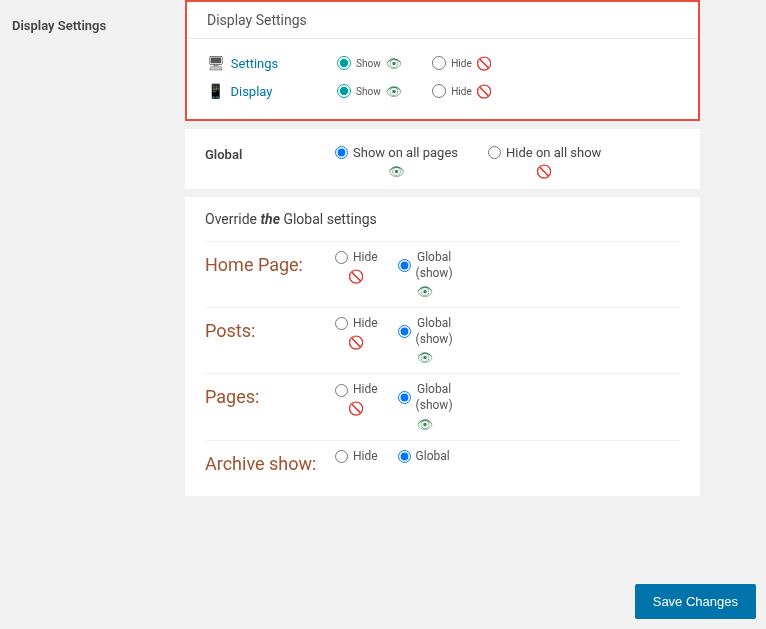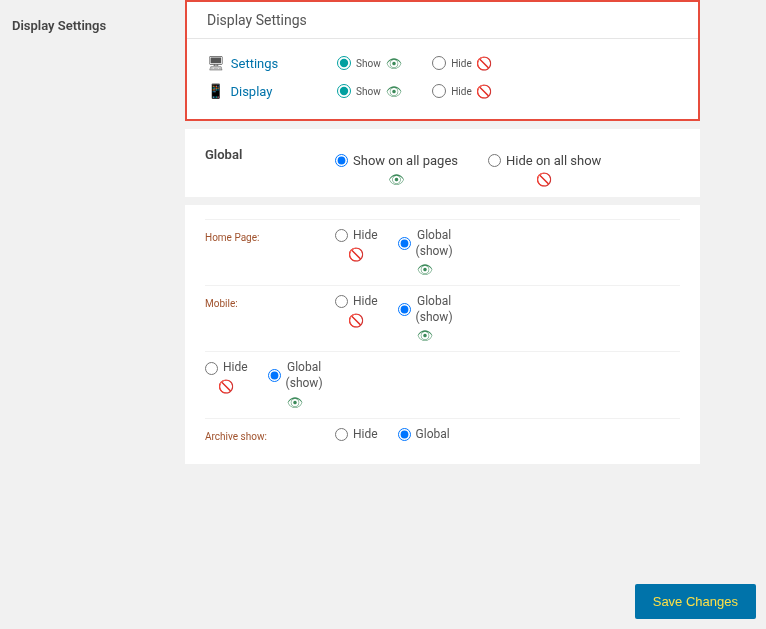--- a/index.html
+++ b/index.html
@@ -133,21 +133,20 @@
       display: flex;
       flex-direction: column;
       align-items: center;
       gap: 4px;
     }
 
     .global-option-row {
       display: flex;
       align-items: center;
       gap: 5px;
-      margin-top: 8px;
     }
 
     
     .override-section {
       background: #fff;
       margin-top: 8px;
       padding: 14px 20px;
     }
 
     .override-title {
@@ -163,21 +162,21 @@
 
     .override-row {
       display: flex;
       align-items: flex-start;
       padding: 8px 0;
       border-top: 1px solid #f1f1f1;
     }
 
     .override-row-label {
       width: 130px;
-      font-size: 10px;
+      font-size: 18px;
       color: #a0522d;
       padding-top: 4px;
     }
 
     .override-options {
       display: flex;
       gap: 20px;
       align-items: flex-start;
     }
 
@@ -203,21 +202,21 @@
 
     
     .save-btn-wrapper {
       position: fixed;
       bottom: 10px;
       right: 10px;
     }
 
     .save-btn {
       background: #0073aa;
-      color: #fde047;
+      color: #ffffff;
       border: none;
       padding: 10px 18px;
       font-size: 13px;
       cursor: pointer;
       border-radius: 2px;
     }
   </style>
 </head>
 <body>
 
@@ -286,20 +285,23 @@
               <input type="radio" name="global-visibility" style="">
               <span>Hide on all show</span>
             </label>
             <span class="eye-icon eye-hide">🚫</span>
           </div>
         </div>
       </div>
     </div>
 
     <div class="override-section">
+      <div class="override-title">
+        <span>Override </span><span class="override-word">the </span><span>Global settings</span>
+      </div>
 
       <div class="override-row">
         <div class="override-row-label">Home Page:</div>
         <div class="override-options">
           <div class="override-option">
             <label class="override-option-row">
               <input type="radio" name="override-homepage" style="">
               <span class="override-option-text">Hide</span>
             </label>
             <span class="eye-icon eye-hide">🚫</span>
@@ -308,40 +310,41 @@
             <label class="override-option-row">
               <input type="radio" name="override-homepage" checked="" style="">
               <span class="override-option-text">Global<br>(show)</span>
             </label>
             <span class="eye-icon eye-show">👁</span>
           </div>
         </div>
       </div>
 
       <div class="override-row">
-        <div class="override-row-label">Mobile:</div>
+        <div class="override-row-label">Posts:</div>
         <div class="override-options">
           <div class="override-option">
             <label class="override-option-row">
               <input type="radio" name="override-posts" style="">
               <span class="override-option-text">Hide</span>
             </label>
             <span class="eye-icon eye-hide">🚫</span>
           </div>
           <div class="override-option">
             <label class="override-option-row">
               <input type="radio" name="override-posts" checked="" style="">
               <span class="override-option-text">Global<br>(show)</span>
             </label>
             <span class="eye-icon eye-show">👁</span>
           </div>
         </div>
       </div>
 
       <div class="override-row">
+        <div class="override-row-label">Pages:</div>
         <div class="override-options">
           <div class="override-option">
             <label class="override-option-row">
               <input type="radio" name="override-pages" style="">
               <span class="override-option-text">Hide</span>
             </label>
             <span class="eye-icon eye-hide">🚫</span>
           </div>
           <div class="override-option">
             <label class="override-option-row">

